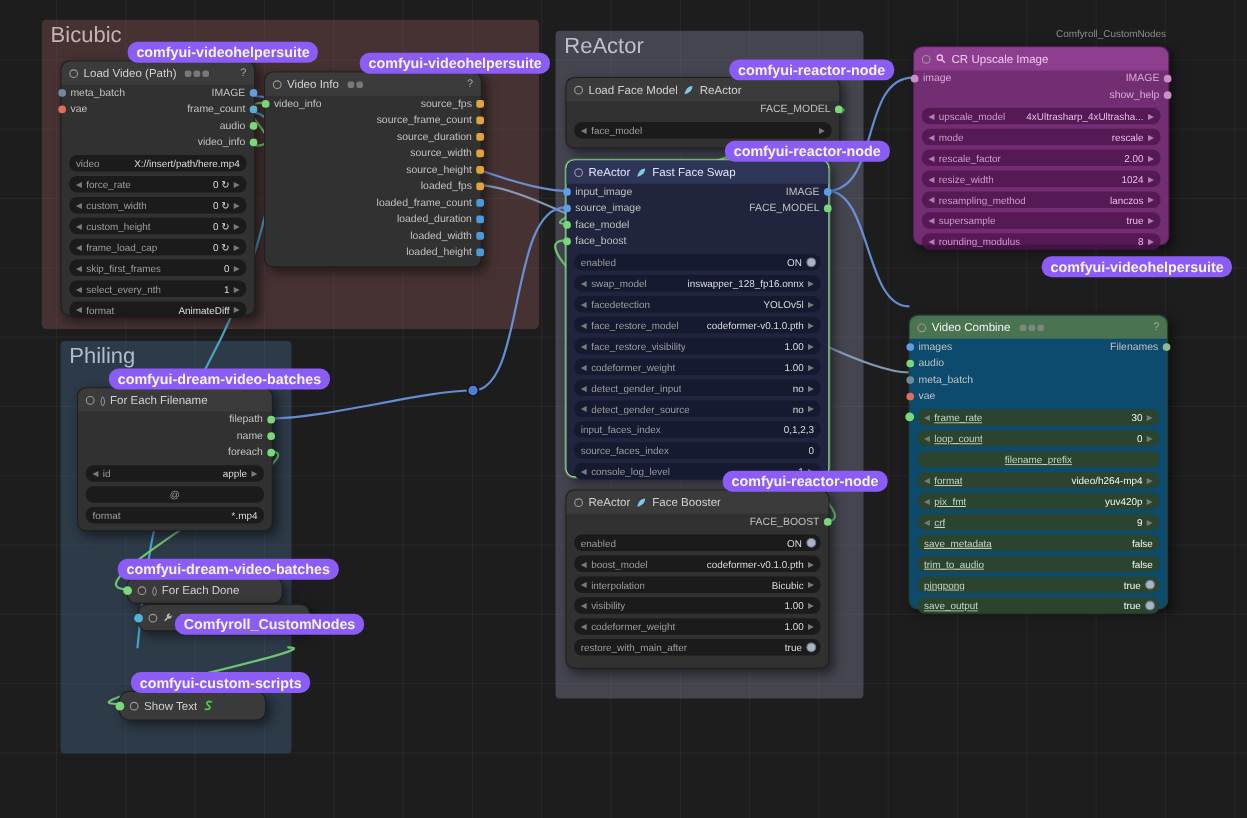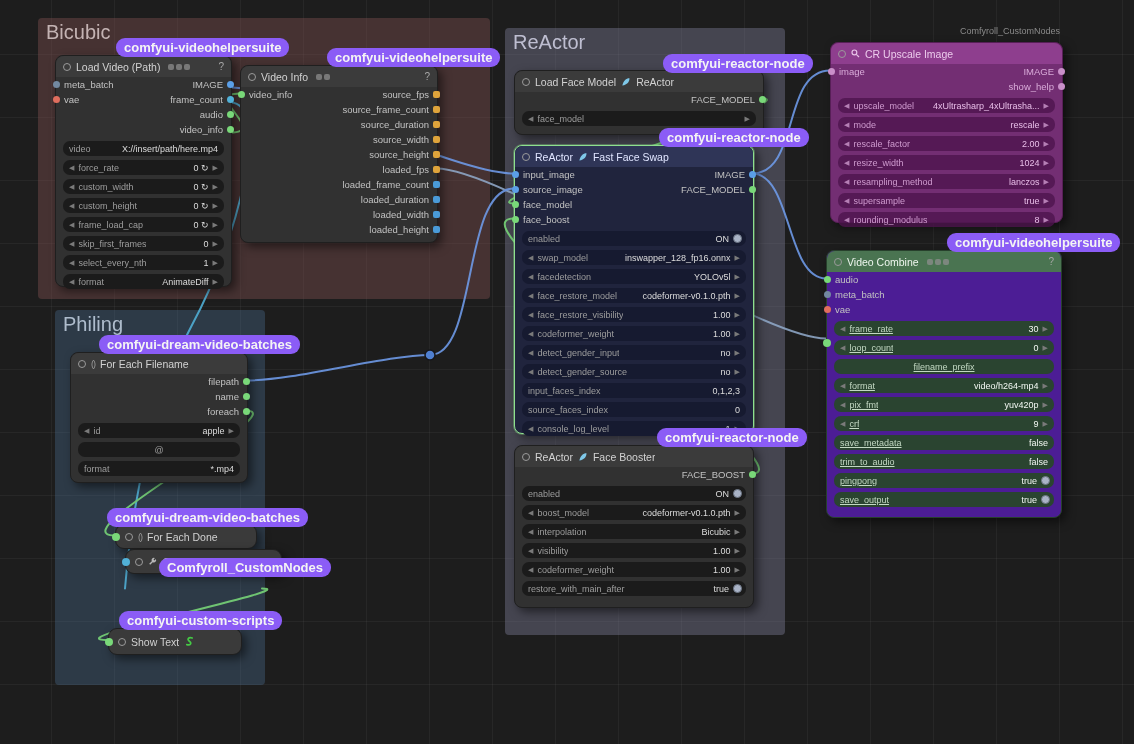--- a/index.html
+++ b/index.html
@@ -38,21 +38,21 @@
   .arr{color:#7a7a7a;font-size:7px;flex:none;}
   .wl{color:#9d9d9d;overflow:hidden;text-overflow:ellipsis;}
   .wv{margin-left:auto;color:#dcdcdc;}
   .wc{justify-content:center;}
   .tdot{width:9px;height:9px;border-radius:50%;background:#a9b3c6;border:1px solid #6d7685;
         box-sizing:border-box;flex:none;margin-right:-2px;}
   .edot{position:absolute;width:8px;height:8px;border-radius:50%;z-index:5;}
   .node.blue{background:#20243d;border:1px solid #8ee08e;box-shadow:0 0 0 1px rgba(142,224,142,.35),4px 4px 10px rgba(0,0,0,.5);}
   .node.blue .nh{background:#2f3557;color:#e0e5ff;}
   .node.blue .w{--wbg:#161a30;}
-  .node.green{background:#4c1d95;border-color:#27402c;}
+  .node.green{background:#0c4a6e;border-color:#27402c;margin-top:36px;}
   .node.green .nh{background:#4a7451;color:#eef6ee;}
   .node.green .w{--wbg:#2a4430;}
   .node.green .wl{color:#c3d8c3;text-decoration:underline;}
   .node.green .wv{color:#f2f7f2;}
   .node.purple{background:rgba(122,47,122,.93);border-color:#571f57;}
   .node.purple .nh{background:rgba(143,63,143,.95);color:#eccaec;}
   .node.purple .w{--wbg:rgba(78,20,78,.8);}
   .node.purple .wl{color:#cf9bcf;}
   .node.purple .wv{color:#e9bfe9;}
   .node.purple .sl{color:#d9abd9;}
@@ -526,20 +526,30 @@
     <span class="nt">Video Combine</span>
     <span class="hicons">
         <i></i>
         <i></i>
         <i></i>
       </span>
     <span class="help">?</span>
   </div>
   <div class="srow">
       <div class="sin">
+        <span class="dot" style="--c:#5b9fe8"></span>
+        <span class="sl">images</span>
+      </div>
+    <div class="sout">
+        <span class="sl">Filenames</span>
+        <span class="dot" style="--c:#8fbc8f"></span>
+      </div>
+    </div>
+  <div class="srow">
+      <div class="sin">
         <span class="dot" style="--c:#79d879"></span>
         <span class="sl">audio</span>
       </div>
     </div>
   <div class="srow">
       <div class="sin">
         <span class="dot" style="--c:#7288a0"></span>
         <span class="sl">meta_batch</span>
       </div>
     </div>

